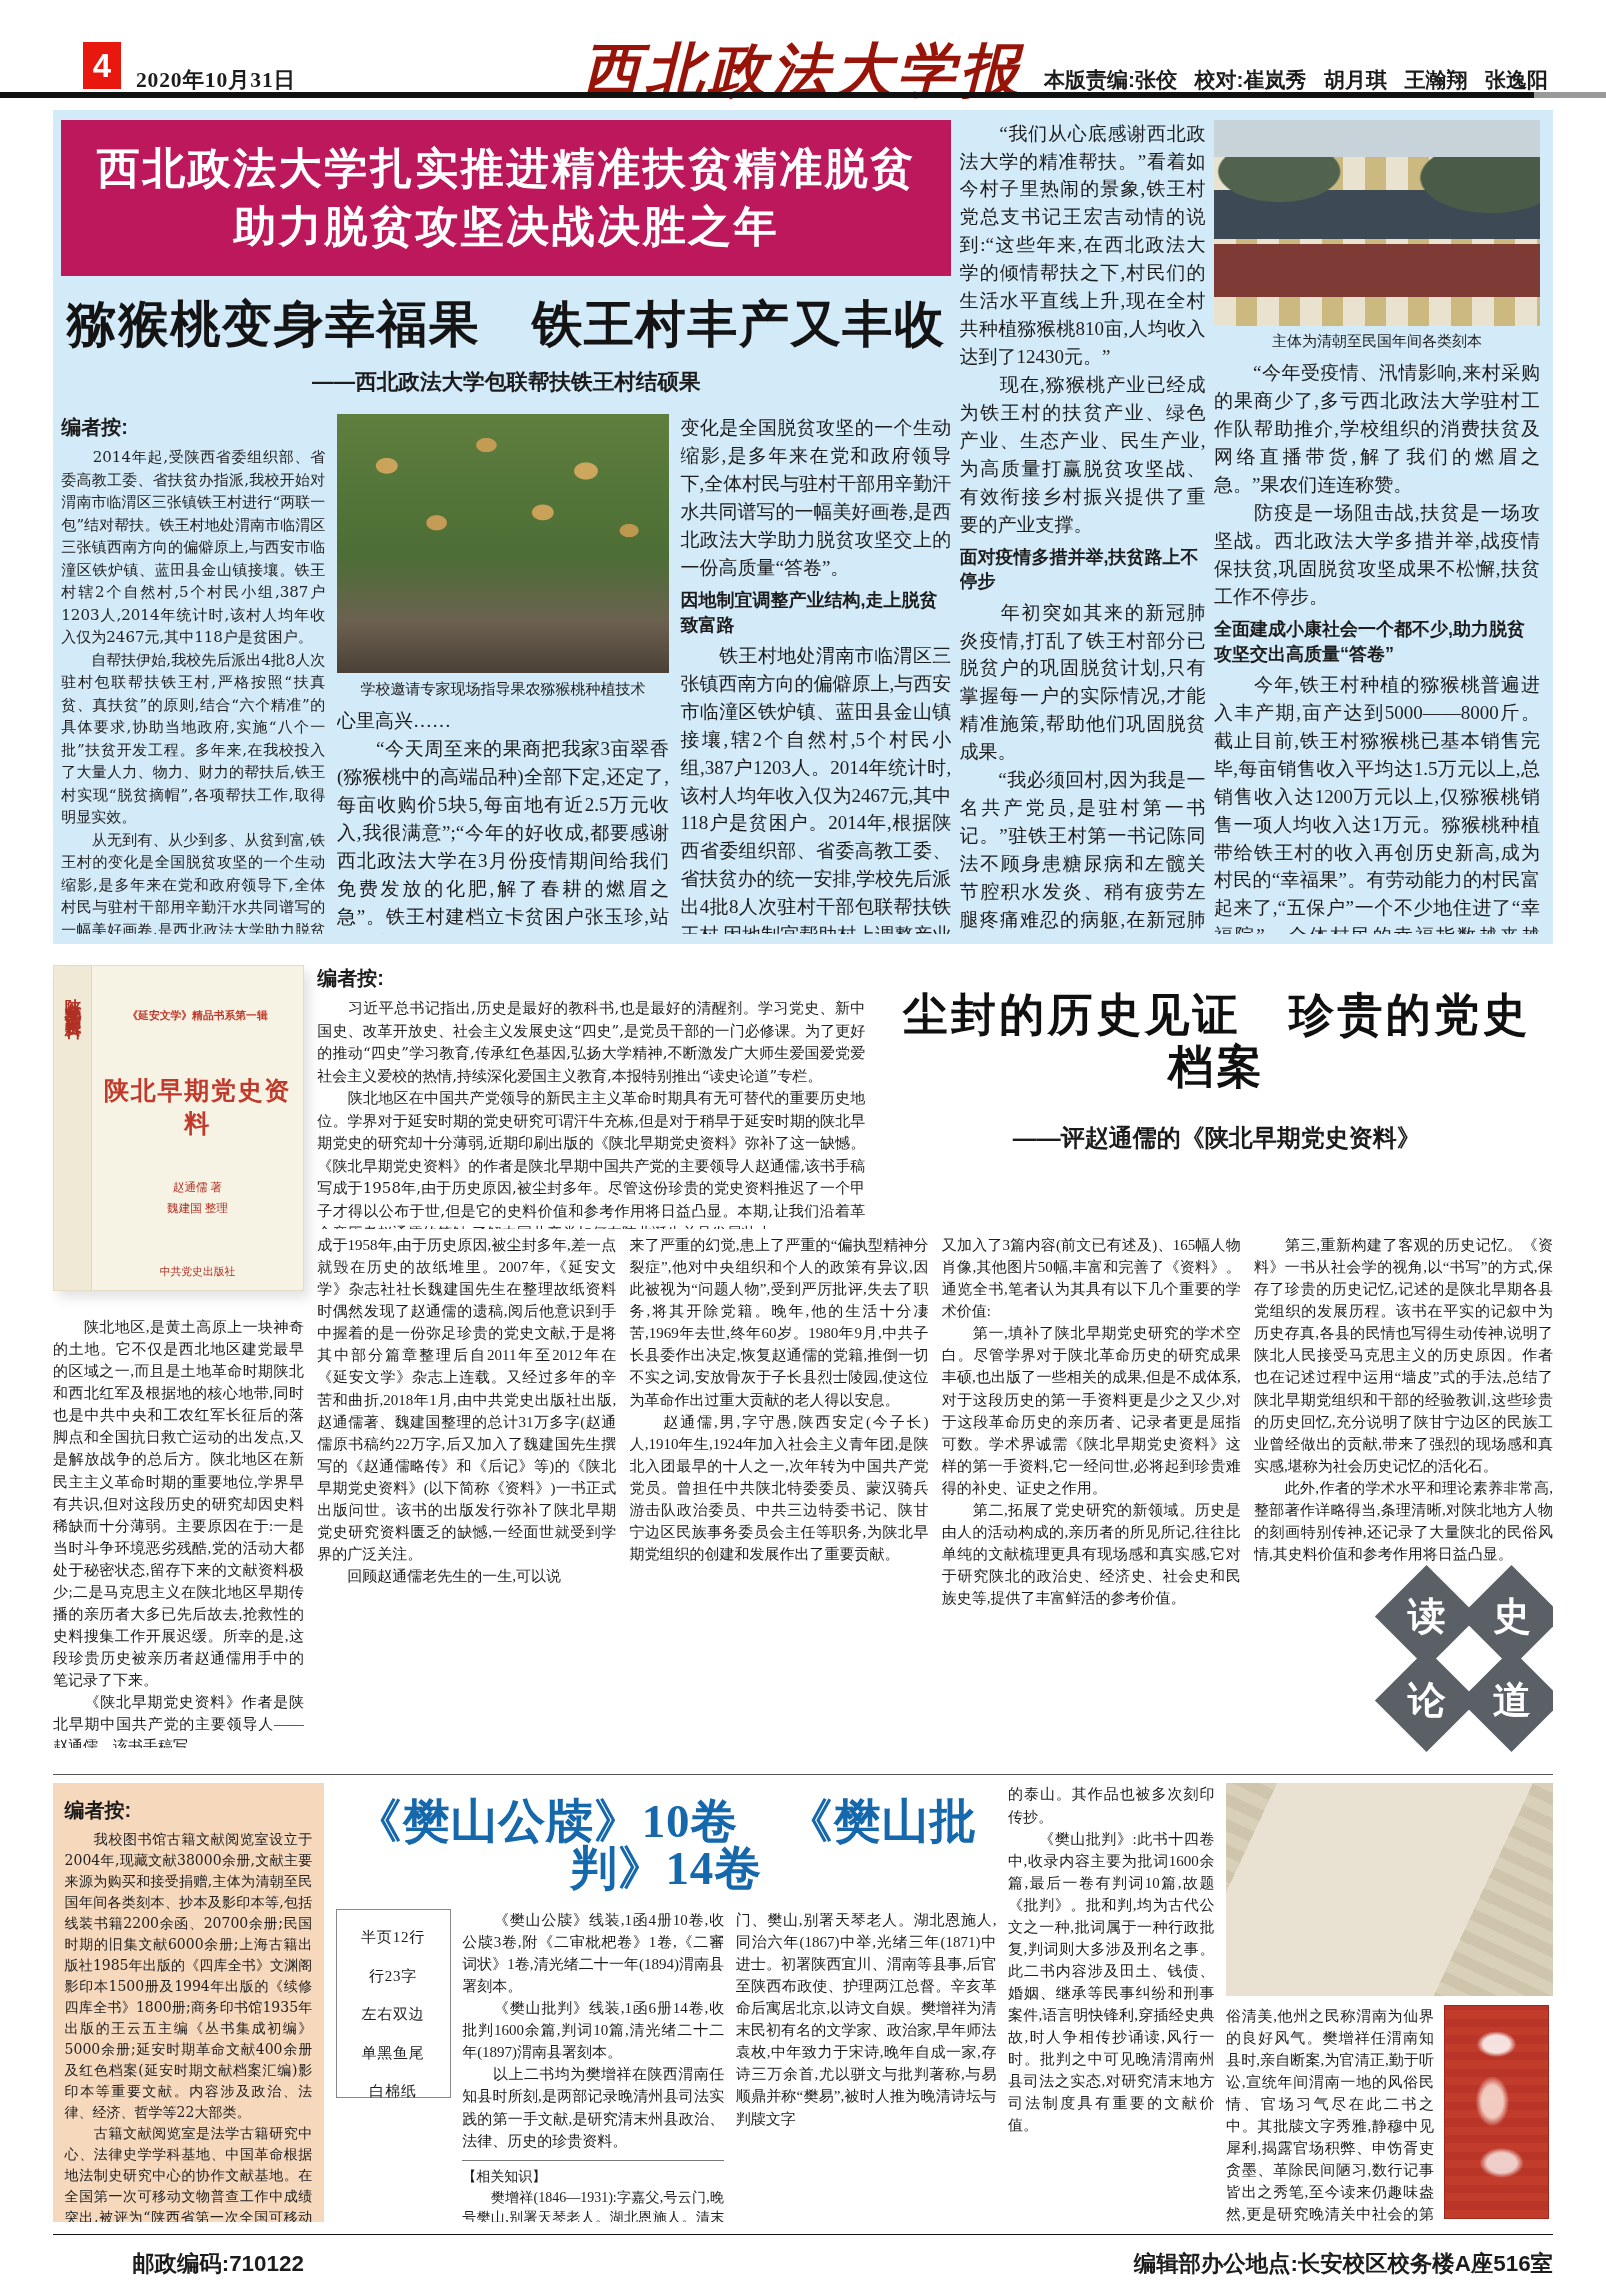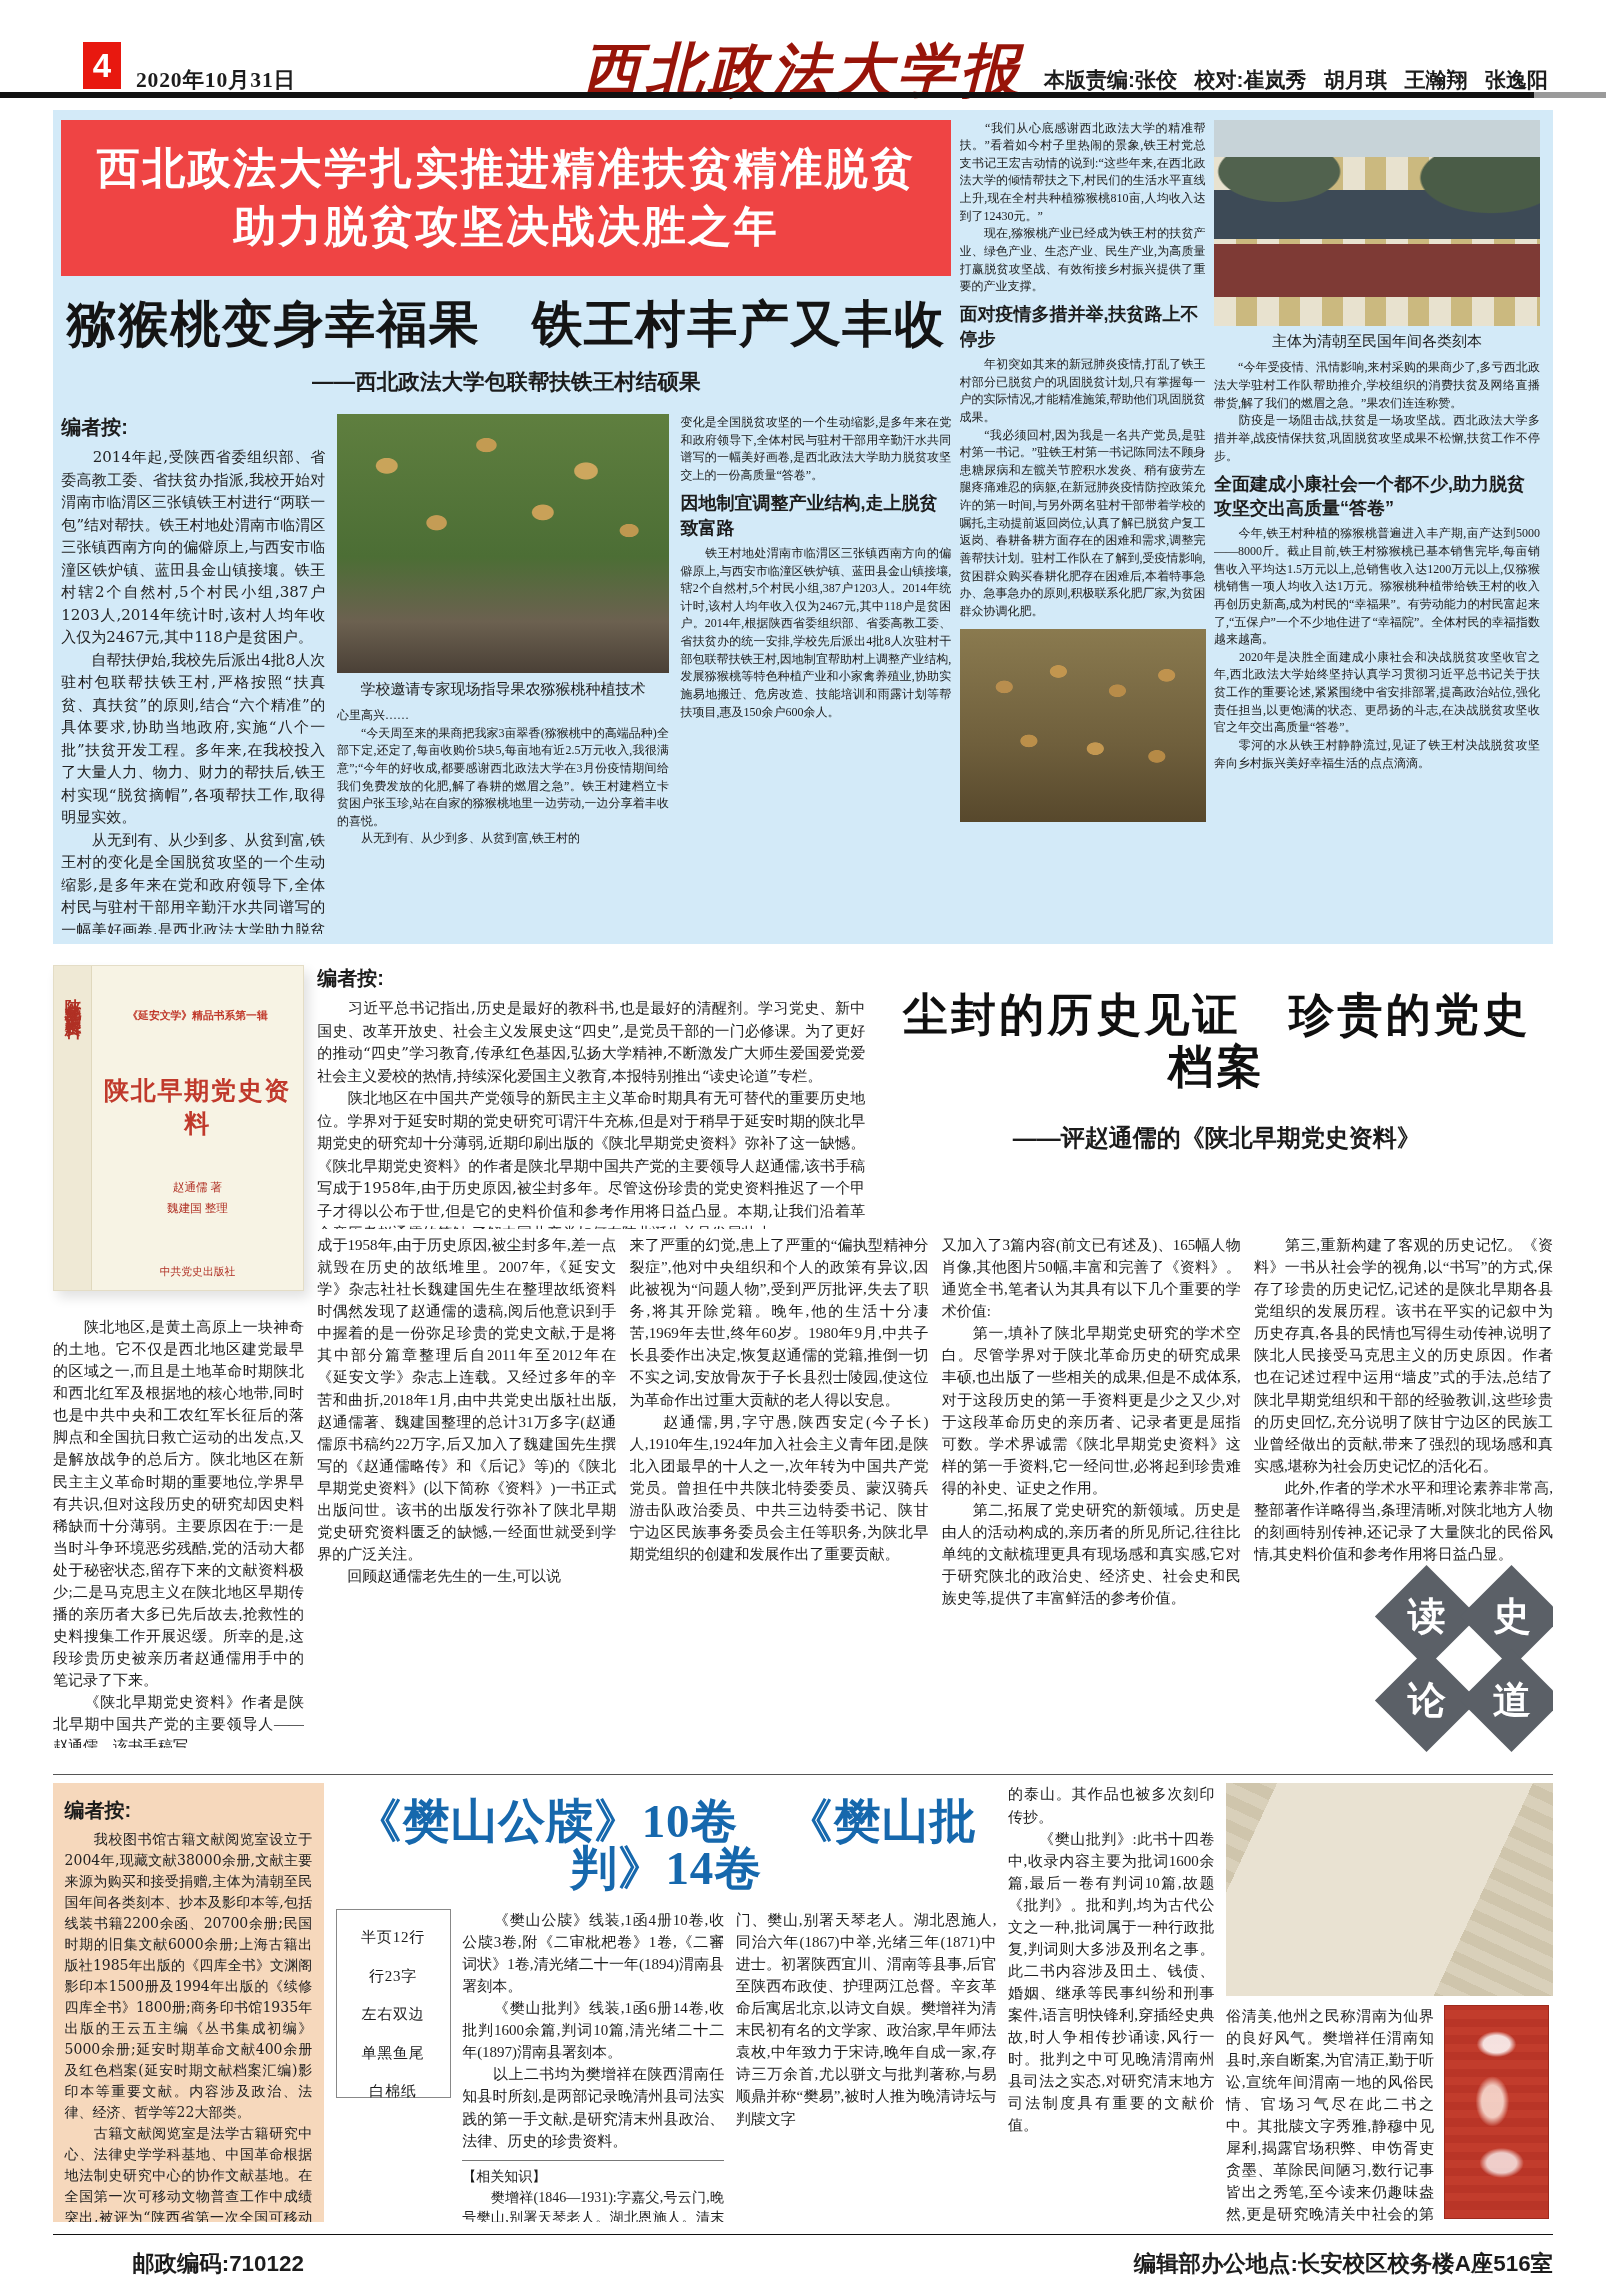--- a/index.html
+++ b/index.html
@@ -35,21 +35,21 @@
     background: linear-gradient(to right, #111 0 95.5%, #9a9a9a 95.5% 100%);
   }
 
   
   .sec1 {
     margin-top: 11.6px; background:#d3eaf8; height: 834px;
     padding: 10px 8.3px; display:flex; gap:8.3px;
   }
   .s1-left { width:890px; display:flex; flex-direction:column; }
   .banner {
-    background:#ef4444; height:156px; display:flex; flex-direction:column;
+    background:#be185d; height:156px; display:flex; flex-direction:column;
     justify-content:center; gap:11.6px; text-align:center;
   }
   .banner div {
     color:#fff; font: 900 43px/1.1 "Liberation Sans", sans-serif; letter-spacing:2.5px;
   }
   .s1-headline {
     text-align:center; margin-top:21.6px;
     font: 900 50px/1.1 "Liberation Sans", sans-serif; color:#141414; letter-spacing:1.7px;
   }
   .s1-byline { text-align:center; margin-top:15px; font: 700 21.6px "Liberation Sans", sans-serif; }
@@ -59,21 +59,21 @@
   .colC { flex:1; overflow:hidden; }
   .s1-right-D { width:246px; overflow:hidden; }
   .s1-right-E { width:326px; overflow:hidden; }
 
   .note-label { font: 700 20px "Liberation Sans", sans-serif; margin-bottom:5px; }
   .kaiti {
     font-family:"DejaVu Serif", serif; font-size:15px; line-height:1.5;
     white-space:pre-line; text-align:justify; color:#222;
   }
   .bodytxt {
-    font-size:12px; line-height:1.47; white-space:pre-line; text-align:justify;
+    font-size:19px; line-height:1.47; white-space:pre-line; text-align:justify;
   }
   .subhead {
     font: 700 18px/1.35 "Liberation Sans", sans-serif; margin:6.6px 0 5px 0;
   }
   .caption { text-align:center; font-size:15px; margin:6.6px 0 8.3px 0; color:#1e1e1e; }
 
   .photo { width:100%; position:relative; overflow:hidden; }
   .ph-orchard {
     height:259px;
     background:

